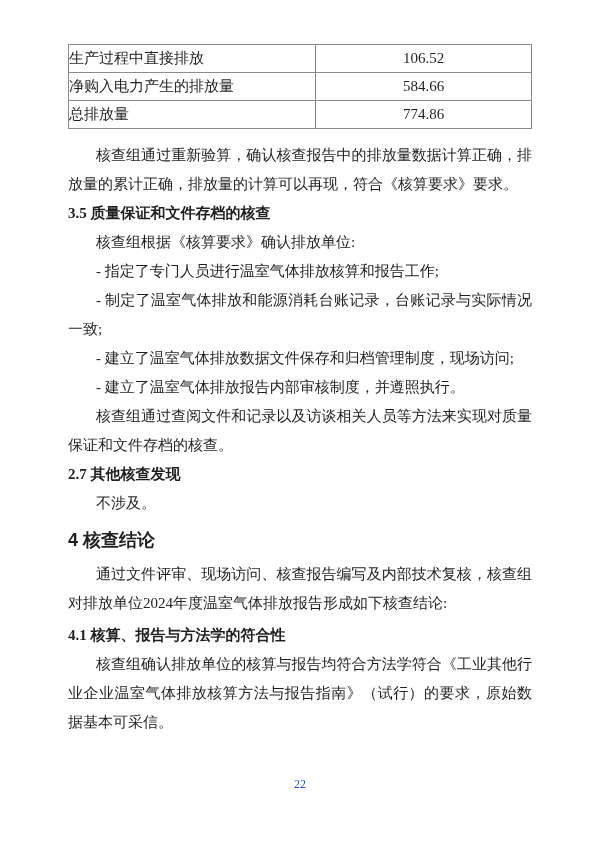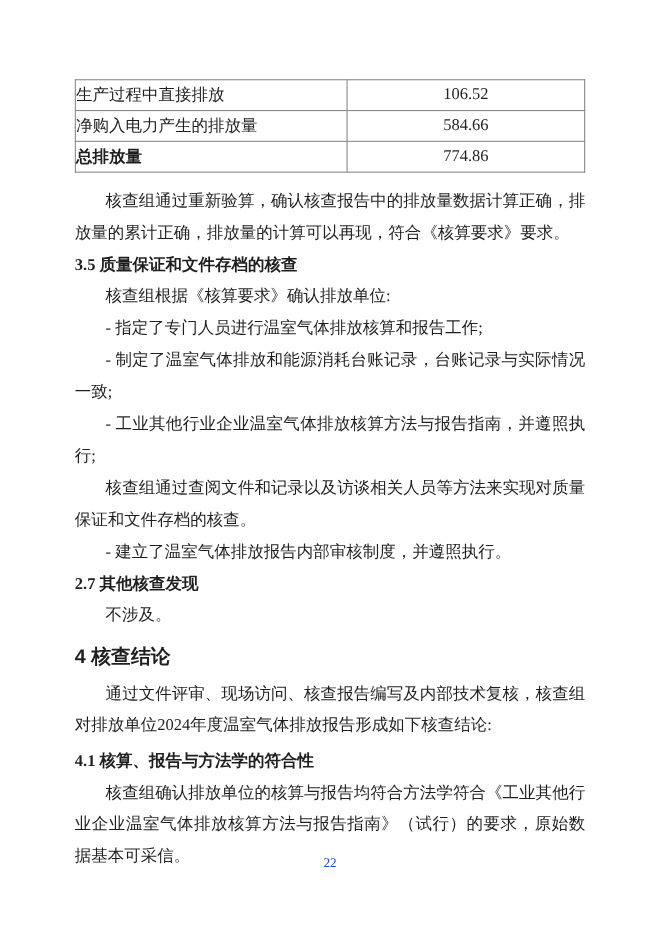--- a/index.html
+++ b/index.html
@@ -12,33 +12,33 @@
     overflow: hidden;
   }
   .content {
     position: absolute;
     left: 68px; right: 68px; top: 0;
   }
   
   table.emissions {
     border-collapse: collapse;
     width: 464px;
-    margin-top: 72px;
+    margin-top: 44px;
     table-layout: fixed;
   }
   table.emissions td {
     border: 1px solid #8a8a8a;
     height: 27px;
     font-size: 15px;
     padding: 0;
     vertical-align: middle;
   }
   td.label-cell { width: 246px; padding-left: 9px; text-align: left; }
   td.value-cell { text-align: center; }
-  tr.total-row td.label-cell { font-weight: bold; }
+  tr.total-row td.label-cell { font-weight: normal; }
 
   
   .para {
     font-size: 15px;
     line-height: 29px;
     margin: 0;
     text-align: justify;
     text-justify: inter-ideograph;
     text-indent: 28px;
   }
@@ -90,23 +90,23 @@
     </tbody>
   </table>
 
   <p class="para first-after-table">核查组通过重新验算，确认核查报告中的排放量数据计算正确，排放量的累计正确，排放量的计算可以再现，符合《核算要求》要求。</p>
 
   <p class="h-serif">3.5 质量保证和文件存档的核查</p>
 
   <p class="para">核查组根据《核算要求》确认排放单位:</p>
   <p class="para">- 指定了专门人员进行温室气体排放核算和报告工作;</p>
   <p class="para">- 制定了温室气体排放和能源消耗台账记录，台账记录与实际情况一致;</p>
-  <p class="para">- 工业其他行业企业温室气体排放核算方法与报告指南，并遵照执行;</p>
+  <p class="para">- 建立了温室气体排放数据文件保存和归档管理制度，现场访问;</p>
+  <p class="para">- 建立了温室气体排放报告内部审核制度，并遵照执行。</p>
   <p class="para">核查组通过查阅文件和记录以及访谈相关人员等方法来实现对质量保证和文件存档的核查。</p>
-  <p class="para">- 建立了温室气体排放报告内部审核制度，并遵照执行。</p>
 
   <p class="h-serif">2.7 其他核查发现</p>
   <p class="para">不涉及。</p>
 
   <p class="h-sans">4 核查结论</p>
   <p class="para">通过文件评审、现场访问、核查报告编写及内部技术复核，核查组对排放单位2024年度温室气体排放报告形成如下核查结论:</p>
 
   <p class="h-serif h-sub">4.1 核算、报告与方法学的符合性</p>
   <p class="para">核查组确认排放单位的核算与报告均符合方法学符合《工业其他行业企业温室气体排放核算方法与报告指南》（试行）的要求，原始数据基本可采信。</p>
 

